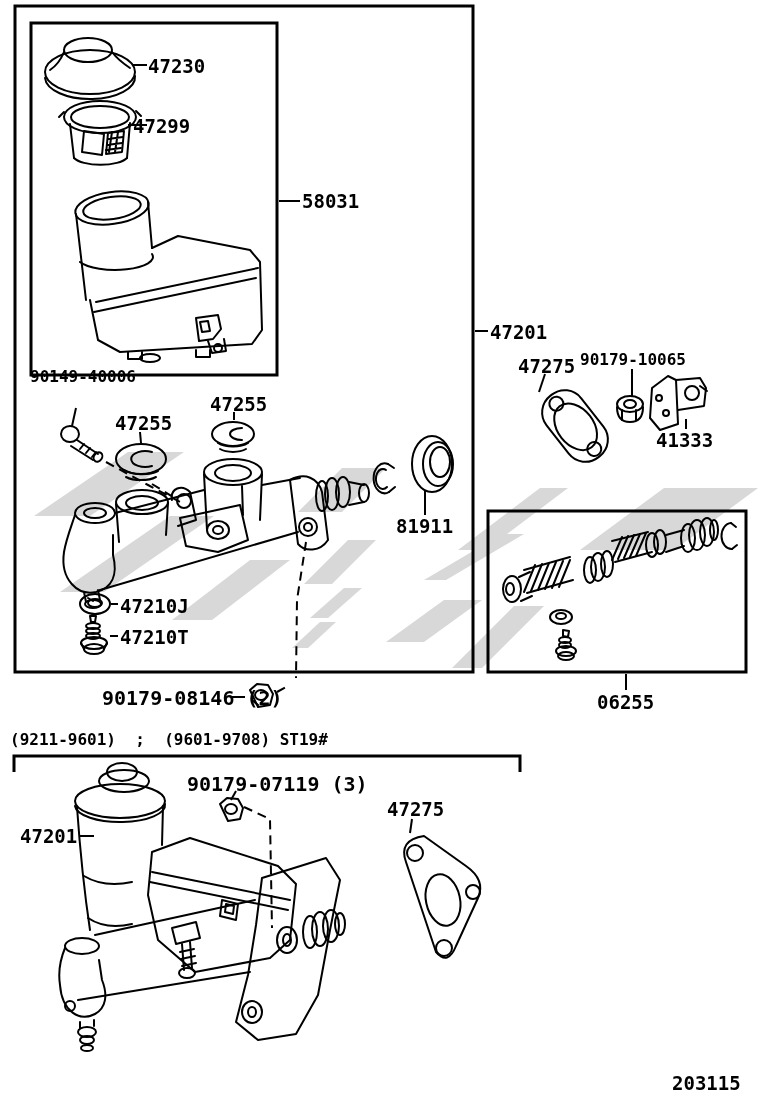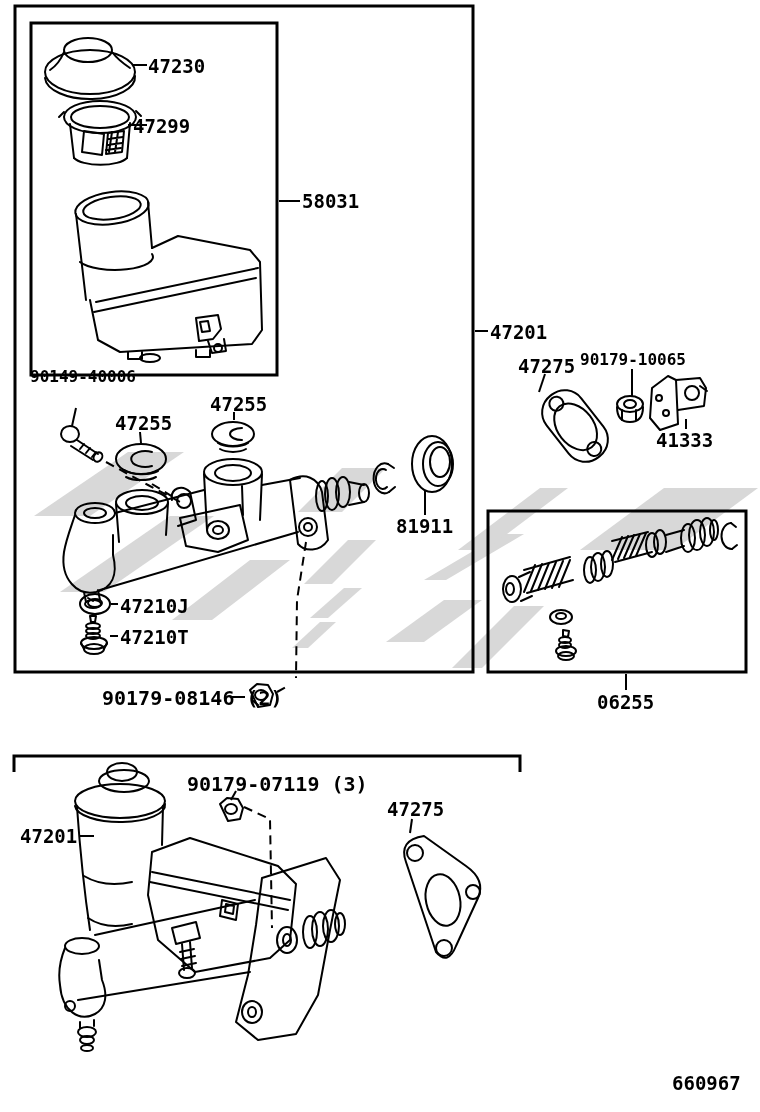--- a/index.html
+++ b/index.html
@@ -305,20 +305,21 @@
 <div class="lbl" style="left:656px;top:431px">41333</div>
 <div class="lbl-sm" style="left:30px;top:369px">90149-40006</div>
 <div class="lbl" style="left:115px;top:414px">47255</div>
 <div class="lbl" style="left:210px;top:395px">47255</div>
 <div class="lbl" style="left:396px;top:517px">81911</div>
 <div class="lbl" style="left:120px;top:597px">47210J</div>
 <div class="lbl" style="left:120px;top:628px">47210T</div>
 <div class="lbl-xs" style="left:102px;top:688px">90179-08146 (2)</div>
 <div class="lbl" style="left:597px;top:693px">06255</div>
 
+<div class="hdr" style="left:10px;top:732px">(9211-9601)  ;  (9601-9708) ST19#</div>
 
 <div class="lbl" style="left:20px;top:827px">47201</div>
 <div class="lbl-xs" style="left:187px;top:774px">90179-07119 (3)</div>
 <div class="lbl" style="left:387px;top:800px">47275</div>
 
-<div class="lbl" style="left:672px;top:1074px">660967</div>
+<div class="lbl" style="left:672px;top:1074px">203115</div>
 
 </div>
 
 </body></html>

